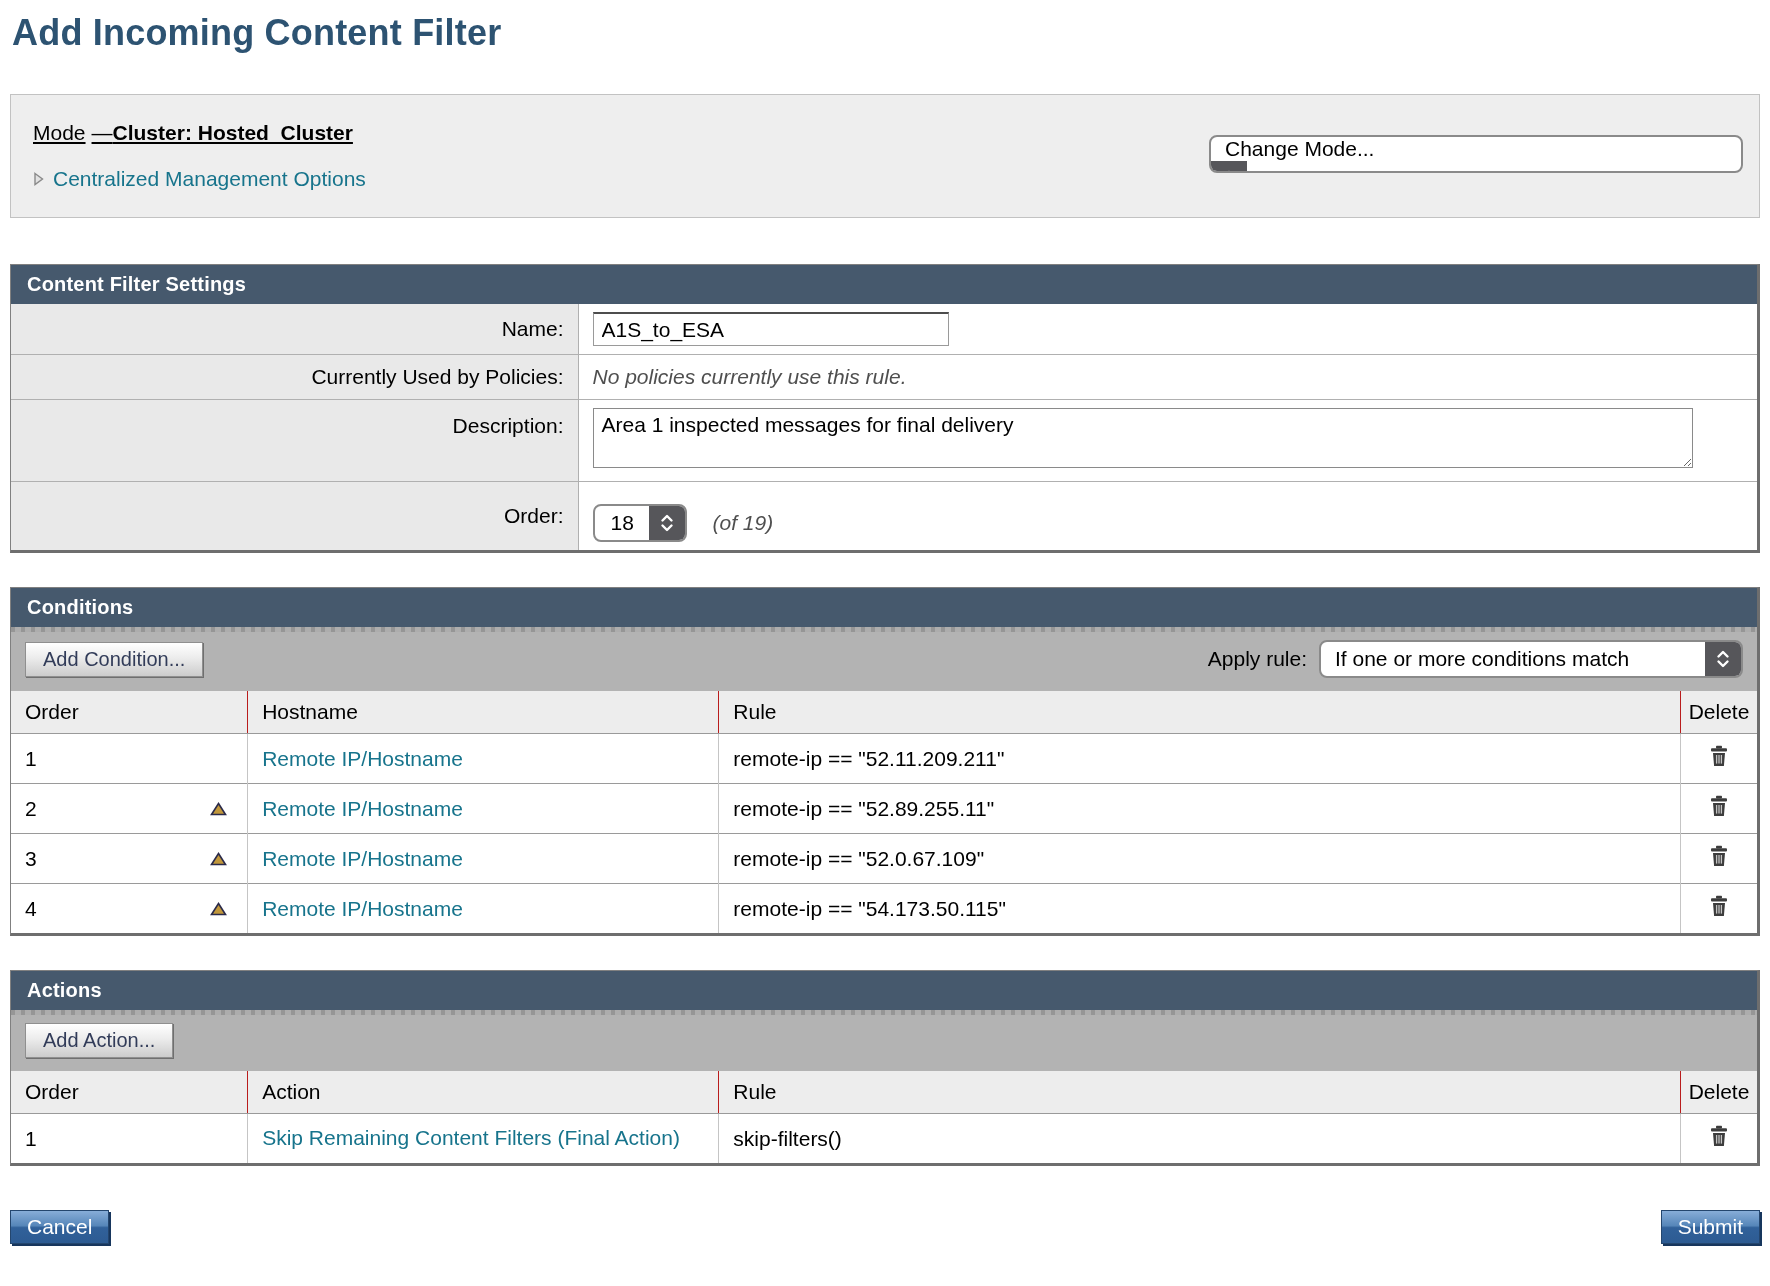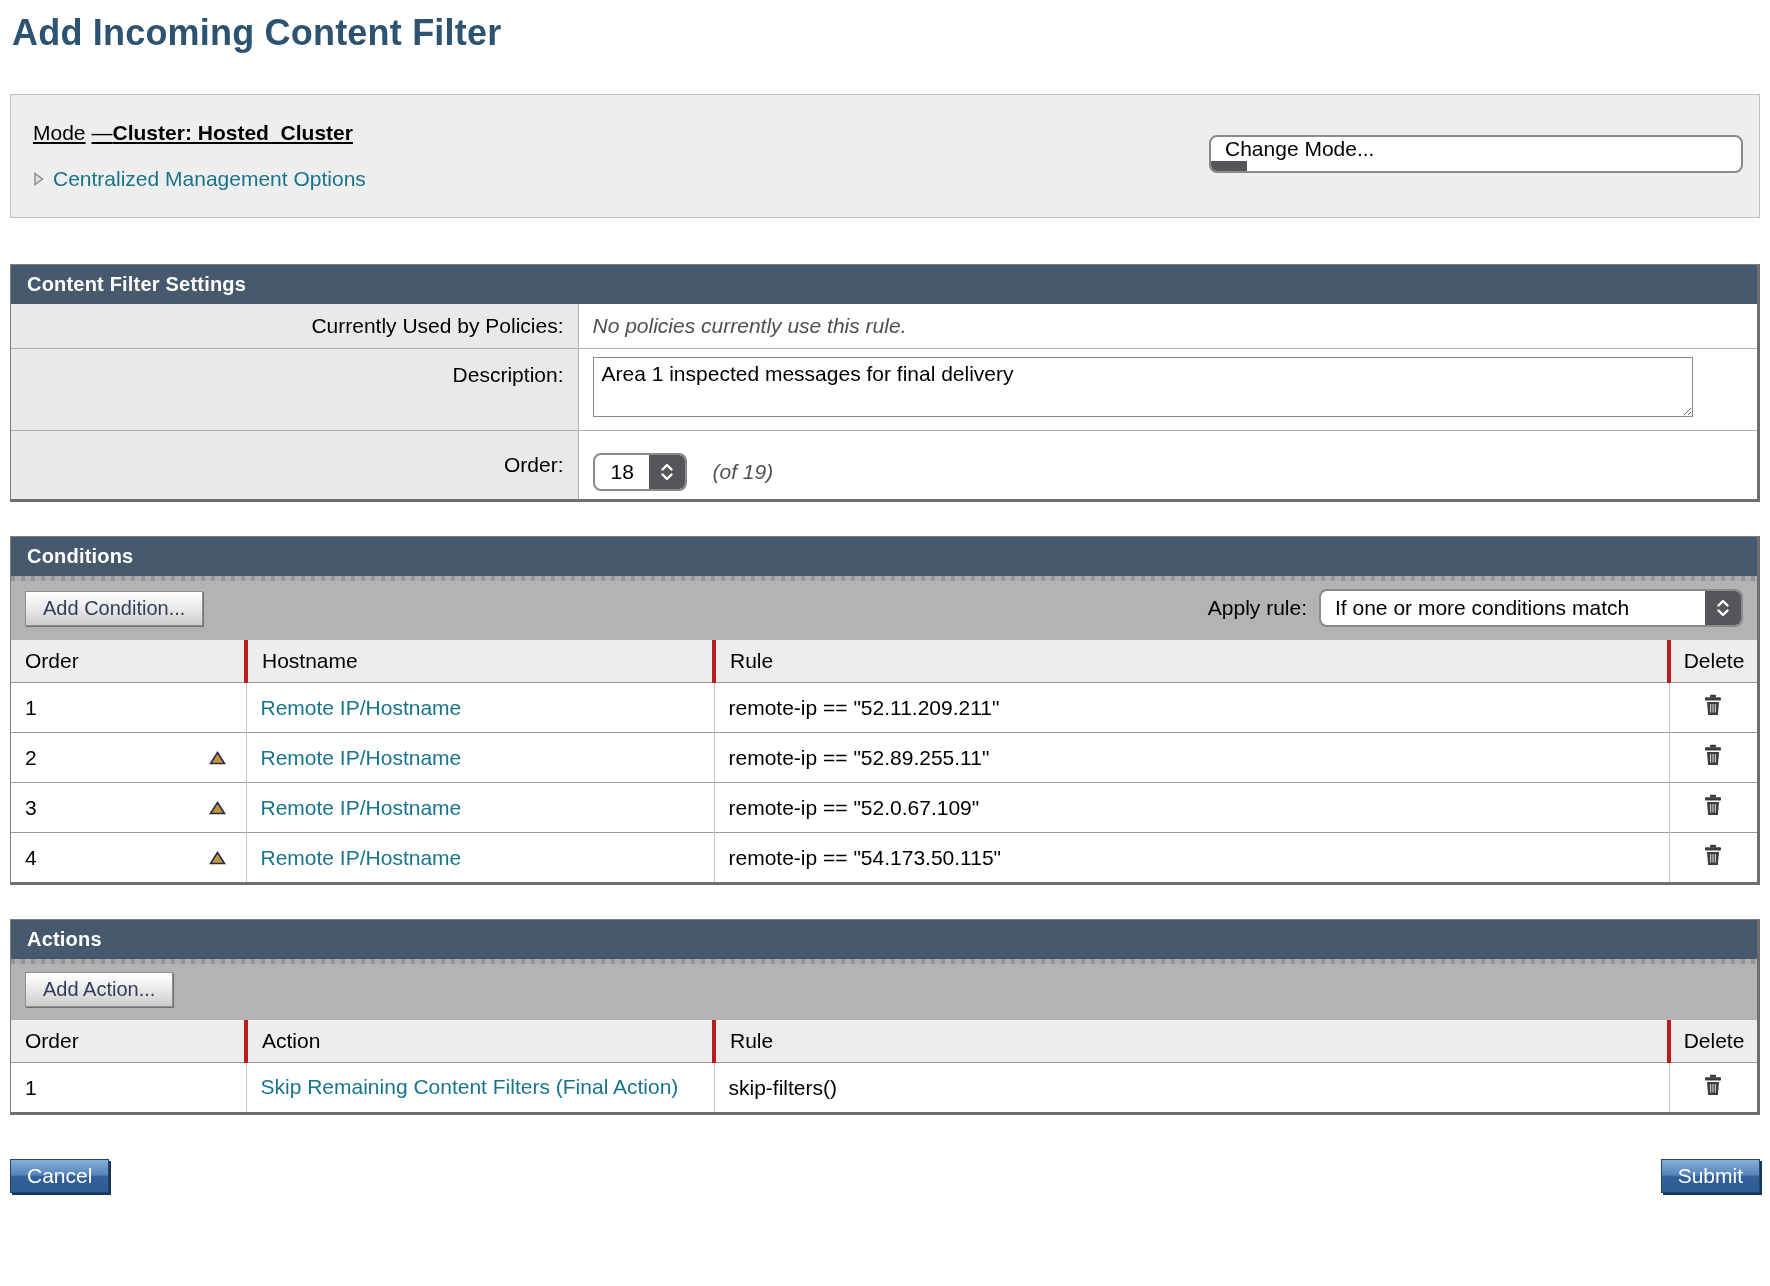--- a/index.html
+++ b/index.html
@@ -96,29 +96,29 @@
     background:linear-gradient(#ffffff, #ececec 45%, #cccccc);
     border:1px solid #8f8f8f; box-shadow:1px 1px 0 #6f6f6f;
     padding:5px 17px; cursor:pointer;
   }
   .apply-rule { margin-left:auto; display:flex; align-items:center; gap:12px; }
   .apply-select { width:424px; }
 
   
   .grid-table th {
     background:#ededed; font-weight:normal; text-align:left; font-size:21px;
-    padding:9px 0 9px 14px; border-bottom:1px solid #9a9a9a; border-right:4px solid #b91c1c;
+    padding:9px 0 9px 14px; border-bottom:1px solid #9a9a9a; border-right:1px solid #b91c1c;
   }
   .grid-table th:last-child { border-right:none; text-align:center; padding-left:0; }
   .grid-table td {
     padding:11px 0 11px 14px; border-right:1px solid #c5c5c5; background:#fff; vertical-align:middle;
   }
   .grid-table td:last-child { border-right:none; text-align:center; padding-left:0; }
   .grid-table tr + tr td { border-top:1px solid #9a9a9a; }
-  .col-order { width:235px; } .col-cond { width:468px; } .col-rule { width:955px; } .col-del { width:88px;margin-left:31px; }
+  .col-order { width:235px; } .col-cond { width:468px; } .col-rule { width:955px; } .col-del { width:76px;margin-left:31px; }
   .order-cell { position:relative; }
   .sort-arrow { position:absolute; right:20px; top:50%; transform:translateY(-50%); cursor:pointer; line-height:0; }
   .trash { display:inline-block; cursor:pointer; line-height:0; }
   .rule-text { white-space:nowrap; }
   .action-link { display:inline-block; max-width:430px; line-height:1.25; }
 
   
   .footer { display:flex; justify-content:space-between; margin-top:44px; padding-bottom:6px; }
   .btn-primary {
     font-size:21px; color:#ffffff; font-family:"Liberation Sans", sans-serif;
@@ -156,20 +156,24 @@
       <a class="link">Centralized Management Options</a>
     </div>
   </div>
 
   <div style="height:46px;"></div>
 
   <div class="section">
     <div class="section-header">Content Filter Settings</div>
     <table class="settings-table">
       <tbody>
+          <tr>
+        <td class="lbl">Name:</td>
+        <td class="val"><input class="text-input" type="text" value="A1S_to_ESA" style=""></td>
+      </tr>
       <tr>
         <td class="lbl">Currently Used by Policies:</td>
         <td class="val"><span class="italic-note">No policies currently use this rule.</span></td>
       </tr>
       <tr>
         <td class="lbl desc-lbl">Description:</td>
         <td class="val"><textarea class="desc" style="">Area 1 inspected messages for final delivery</textarea></td>
       </tr>
       <tr>
         <td class="lbl">Order:</td>

